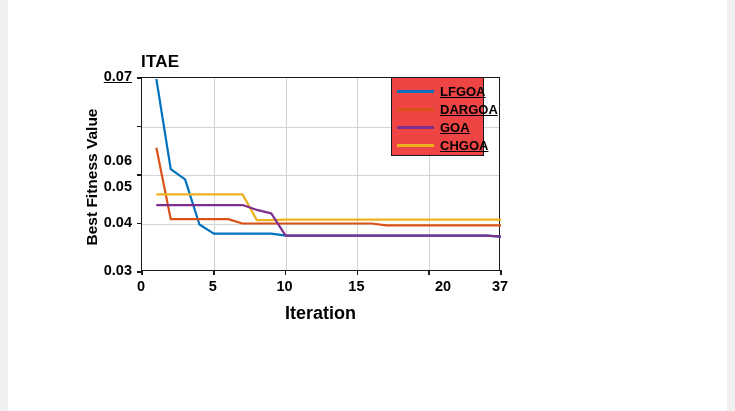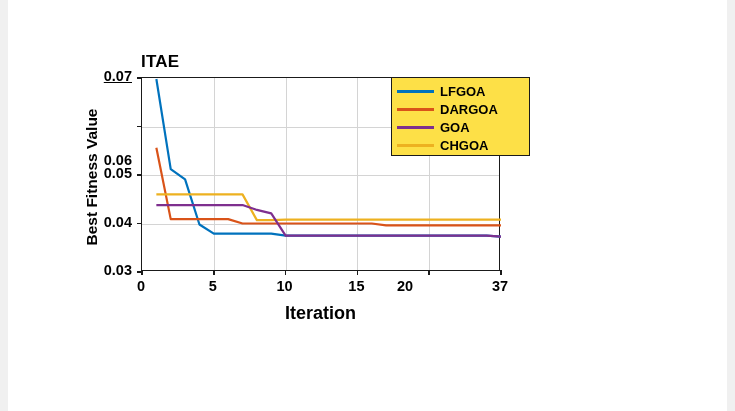--- a/index.html
+++ b/index.html
@@ -81,25 +81,26 @@
     width:60px;
     font-size:14.5px;
     font-weight:bold;
     color:#000;
   }
   #series-svg{position:absolute;left:0;top:0;width:359px;height:194px;overflow:visible;}
 
   #legend{
     position:absolute;
     left:391px;top:77px;
-    width:139px;height:79px;
-    background:#fde047;
+    width:93px;height:79px;
+    background:#ef4444;
     border:1.5px solid #1a1a1a;
     box-sizing:border-box;
     padding:4px 5px 3px 5px;
+    text-decoration:underline;
   }
   .legend-row{
     display:flex;align-items:center;
     height:18px;
   }
   .legend-swatch{
     width:37px;height:3px;
     margin-right:6px;
     flex:0 0 auto;
   }
@@ -152,30 +153,30 @@
         <polyline points="14.36,0.97 28.72,91.18 43.08,101.37 57.44,146.47 71.80,155.69 86.16,155.69 100.52,155.69 114.88,155.69 129.24,155.69 143.60,157.63 157.96,157.63 172.32,157.63 186.68,157.63 201.04,157.63 215.40,157.63 229.76,157.63 244.12,157.63 258.48,157.63 272.84,157.63 287.20,157.63 301.56,157.63 315.92,157.63 330.28,157.63 344.64,157.63 359.00,158.59" fill="none" stroke="#0072BD" stroke-width="2.2" stroke-linejoin="round" stroke-linecap="butt"></polyline>
         <polyline points="14.36,69.84 28.72,141.13 43.08,141.13 57.44,141.13 71.80,141.13 86.16,141.13 100.52,145.50 114.88,145.50 129.24,145.50 143.60,145.50 157.96,145.50 172.32,145.50 186.68,145.50 201.04,145.50 215.40,145.50 229.76,145.50 244.12,147.44 258.48,147.44 272.84,147.44 287.20,147.44 301.56,147.44 315.92,147.44 330.28,147.44 344.64,147.44 359.00,147.44" fill="none" stroke="#D95319" stroke-width="2.2" stroke-linejoin="round" stroke-linecap="butt"></polyline>
         <polyline points="14.36,116.40 28.72,116.40 43.08,116.40 57.44,116.40 71.80,116.40 86.16,116.40 100.52,116.40 114.88,142.11 129.24,142.11 143.60,141.62 157.96,141.62 172.32,141.62 186.68,141.62 201.04,141.62 215.40,141.62 229.76,141.62 244.12,141.62 258.48,141.62 272.84,141.62 287.20,141.62 301.56,141.62 315.92,141.62 330.28,141.62 344.64,141.62 359.00,141.62" fill="none" stroke="#EDB120" stroke-width="2.2" stroke-linejoin="round" stroke-linecap="butt"></polyline>
         <polyline points="14.36,127.07 28.72,127.07 43.08,127.07 57.44,127.07 71.80,127.07 86.16,127.07 100.52,127.07 114.88,131.92 129.24,135.31 143.60,157.63 157.96,157.63 172.32,157.63 186.68,157.63 201.04,157.63 215.40,157.63 229.76,157.63 244.12,157.63 258.48,157.63 272.84,157.63 287.20,157.63 301.56,157.63 315.92,157.63 330.28,157.63 344.64,157.63 359.00,158.59" fill="none" stroke="#7E2F8E" stroke-width="2.2" stroke-linejoin="round" stroke-linecap="butt"></polyline>
       </svg>
   </div>
 
   <div id="ytick-labels">
       <div class="ylab" style="top: 262px; left: 32px; right: auto;">0.03</div>
       <div class="ylab" style="top: 213.5px; left: 32px; right: auto;">0.04</div>
-      <div class="ylab" style="top: 165px; left: 32px; right: auto;">0.05</div>
+      <div class="ylab" style="top: 178px; left: 32px; right: auto;">0.05</div>
       <div class="ylab" style="top: 116.5px; left: 32px; right: auto; margin-top: 35px;">0.06</div>
       <div class="ylab" style="top: 68px; left: 32px; right: auto; text-decoration: underline;">0.07</div>
     </div>
   <div id="xtick-labels">
       <div class="xlab" style="left: 111px; top: 278px;">0</div>
       <div class="xlab" style="left: 182.8px; top: 278px;">5</div>
       <div class="xlab" style="left: 254.6px; top: 278px;">10</div>
       <div class="xlab" style="left: 326.4px; top: 278px;">15</div>
-      <div class="xlab" style="left: 375px; top: 278px; text-align: center;">20</div>
+      <div class="xlab" style="left: 413px; top: 278px; text-align: center;">20</div>
       <div class="xlab" style="left: 470px; top: 278px;">37</div>
     </div>
 
   <div id="legend">
       <div class="legend-row">
         <div class="legend-swatch" style="background: rgb(0, 114, 189);"></div>
         <div class="legend-text">LFGOA</div>
       </div>
       <div class="legend-row">
         <div class="legend-swatch" style="background: rgb(217, 83, 25);"></div>

